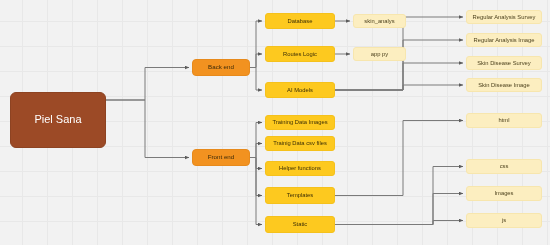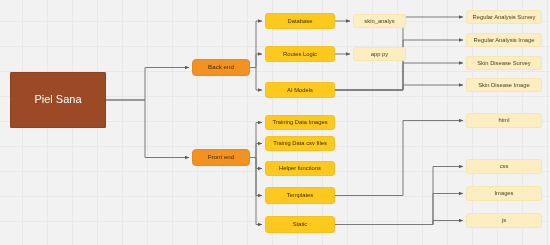--- a/index.html
+++ b/index.html
@@ -42,21 +42,22 @@
     width: 100%;
     padding: 0 2px;
     white-space: nowrap;
     overflow: hidden;
   }
   .n-root {
     background: #9c4a26;
     border: 1px solid #8d4322;
     color: #ffffff;
     font-size: 11px;
-    border-radius: 1px;
+    border-radius: 6px;
+    margin-top: 20px;
   }
   .n-orange {
     background: #f29220;
     border: 1px solid #e78a1c;
     color: #3c2a08;
     font-size: 6.2px;
     border-radius: 4px;
   }
   .n-yellow {
     background: #fdc91f;

